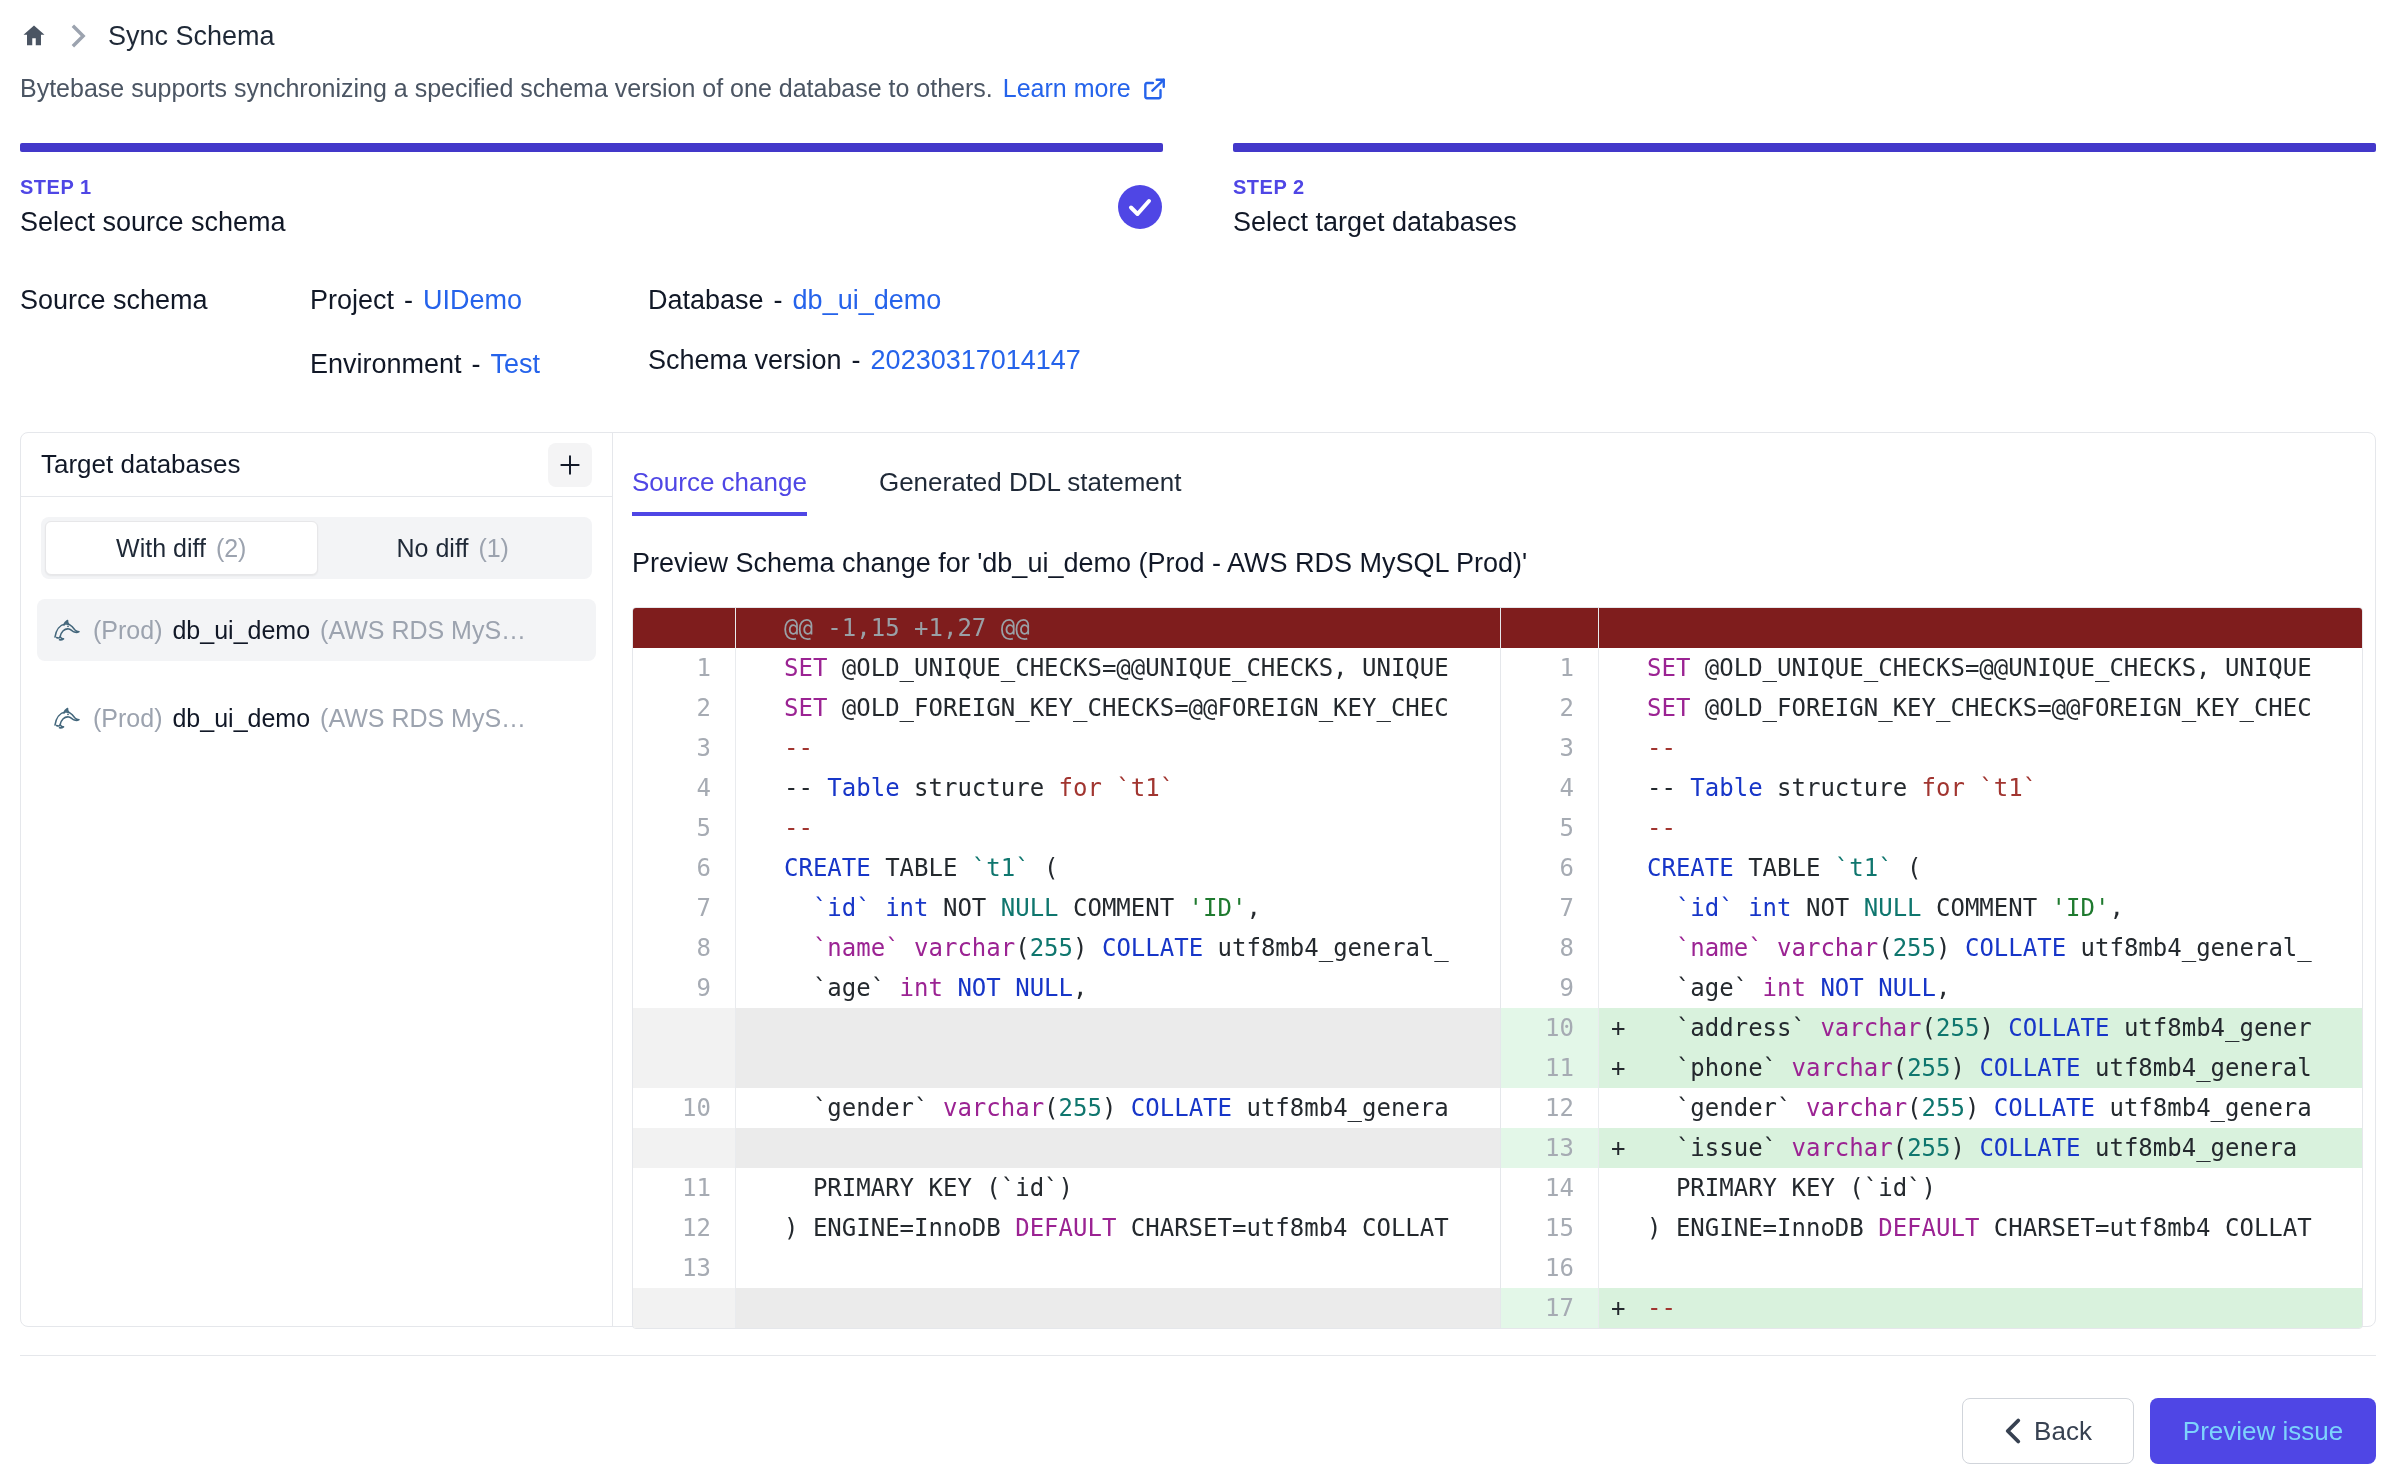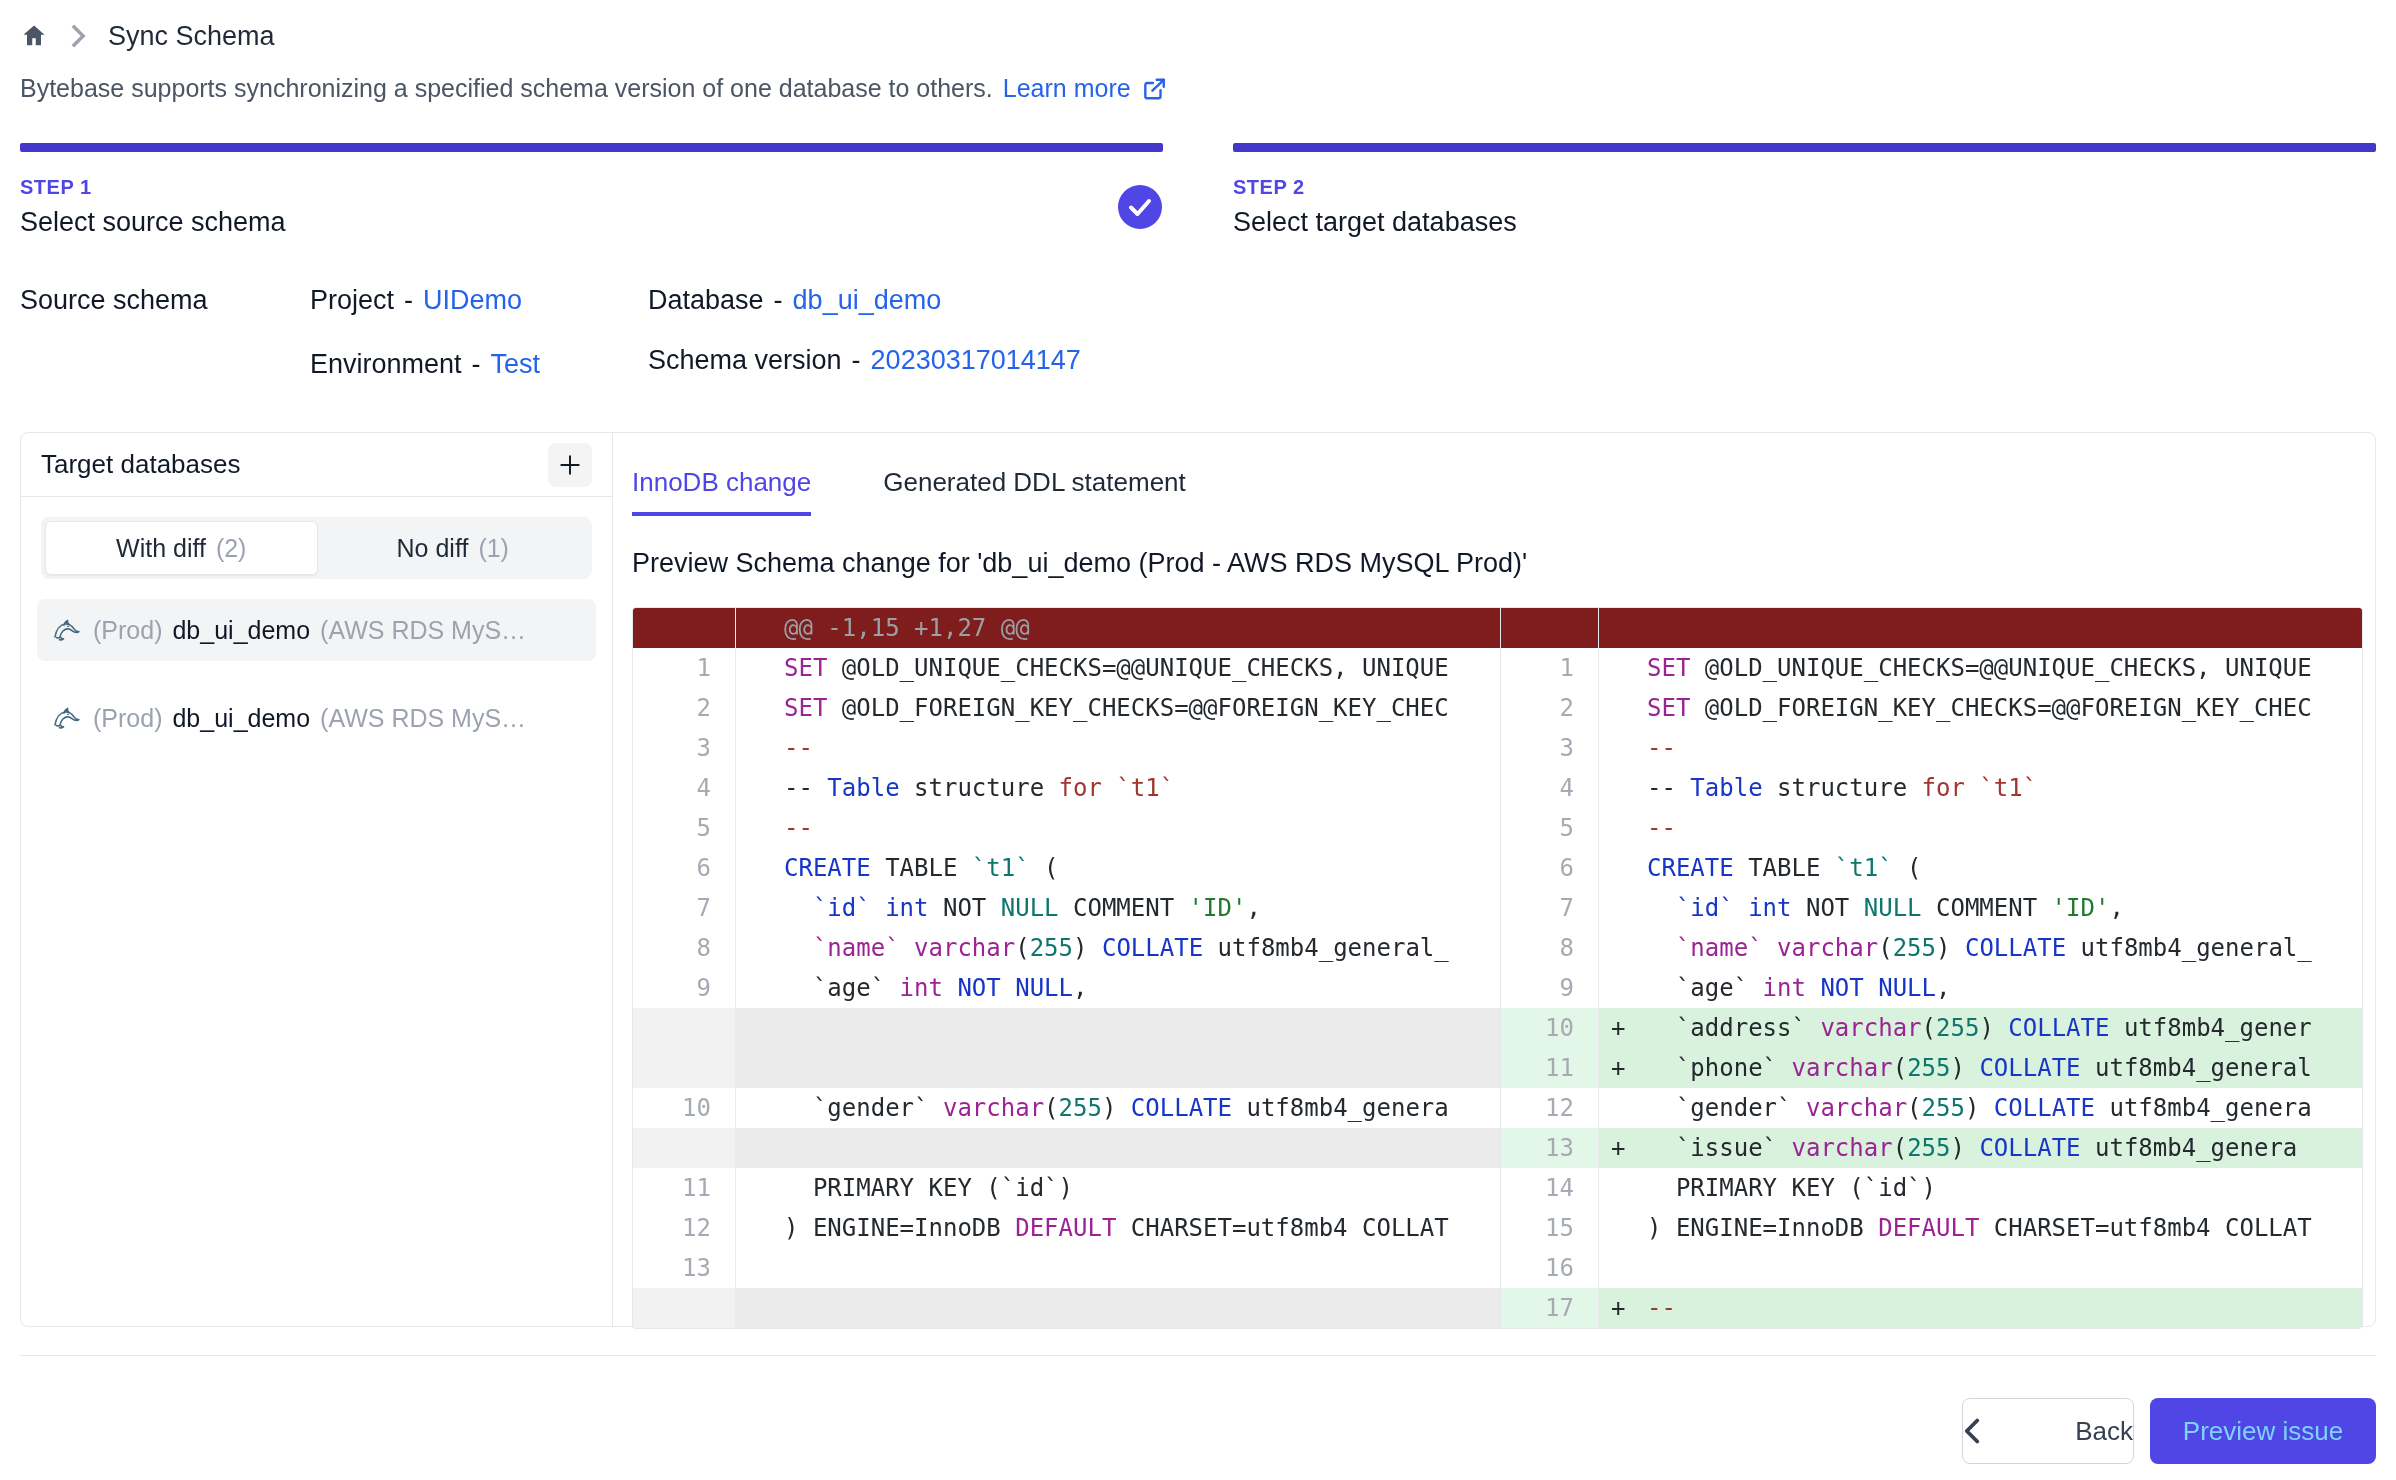--- a/index.html
+++ b/index.html
@@ -78,21 +78,21 @@
   .plus { position:absolute; left:12px; top:0; color:#24292e; }
   .c-d { color:#24292e; } .c-k1 { color:#9b2393; } .c-k2 { color:#1736c8; }
   .c-t { color:#0f766e; } .c-g { color:#1f7a2f; } .c-r { color:#a13530; }
   .c-gray { color:#9aa0a6; }
 
   
   .divider { margin-top:28px; height:1px; background:#e5e7eb; margin-left:-0px; }
   .footer { display:flex; justify-content:flex-end; gap:16px; margin-top:42px; }
   .btn { height:66px; border-radius:8px; font-size:26px; display:flex; align-items:center;
          justify-content:center; cursor:pointer; }
-  .btn-back { width:172px; background:#ffffff; border:1px solid #d1d5db; color:#374151; gap:12px;justify-content:space-between; }
+  .btn-back { width:172px; background:#ffffff; border:1px solid #d1d5db; color:#374151; gap:12px; }
   .btn-primary { width:226px; background:#4f46e5; border:none; color:#7dd3fc; font-weight:500; }
   svg { display:block; }
 </style>
 </head>
 <body>
 
 <div class="page">
 
   <div class="breadcrumb">
     <span>
@@ -215,21 +215,21 @@
           </span>
           <span class="db-env">(Prod)</span>
           <span class="db-name">db_ui_demo</span>
           <span class="db-instance">(AWS RDS MyS…</span>
         </div>
       </div>
     </div>
 
     <div class="right-pane">
       <div class="tabs">
-        <div class="tab active">InnoDB change</div>
+        <div class="tab active">Source change</div>
         <div class="tab">Generated DDL statement</div>
       </div>
       <div class="preview-title">Preview Schema change for 'db_ui_demo (Prod - AWS RDS MySQL Prod)'</div>
       <div class="diff">
           <div class="diff-row">
             <div class="cell num l-num bg-hunk"></div>
             <div class="cell code l-code bg-hunk"><span class="c-gray">@@ -1,15 +1,27 @@</span></div>
             <div class="cell num r-num bg-hunk"></div>
             <div class="cell code r-code bg-hunk"></div>
           </div>

